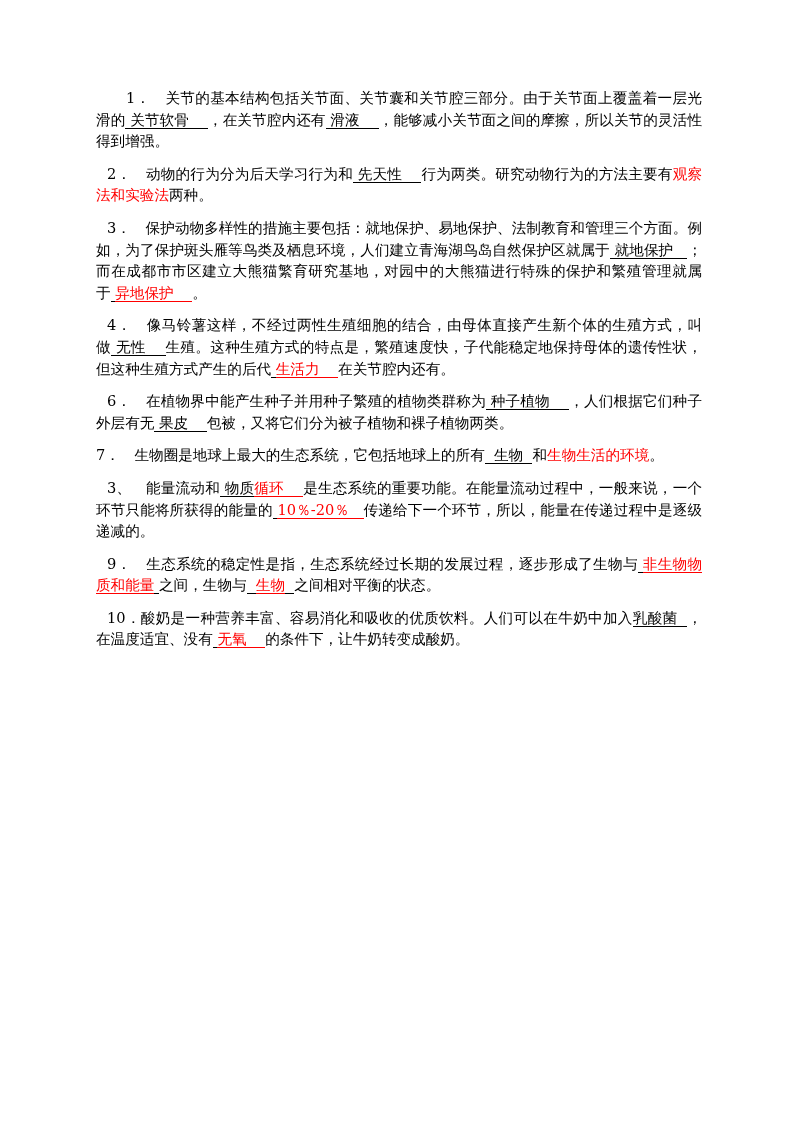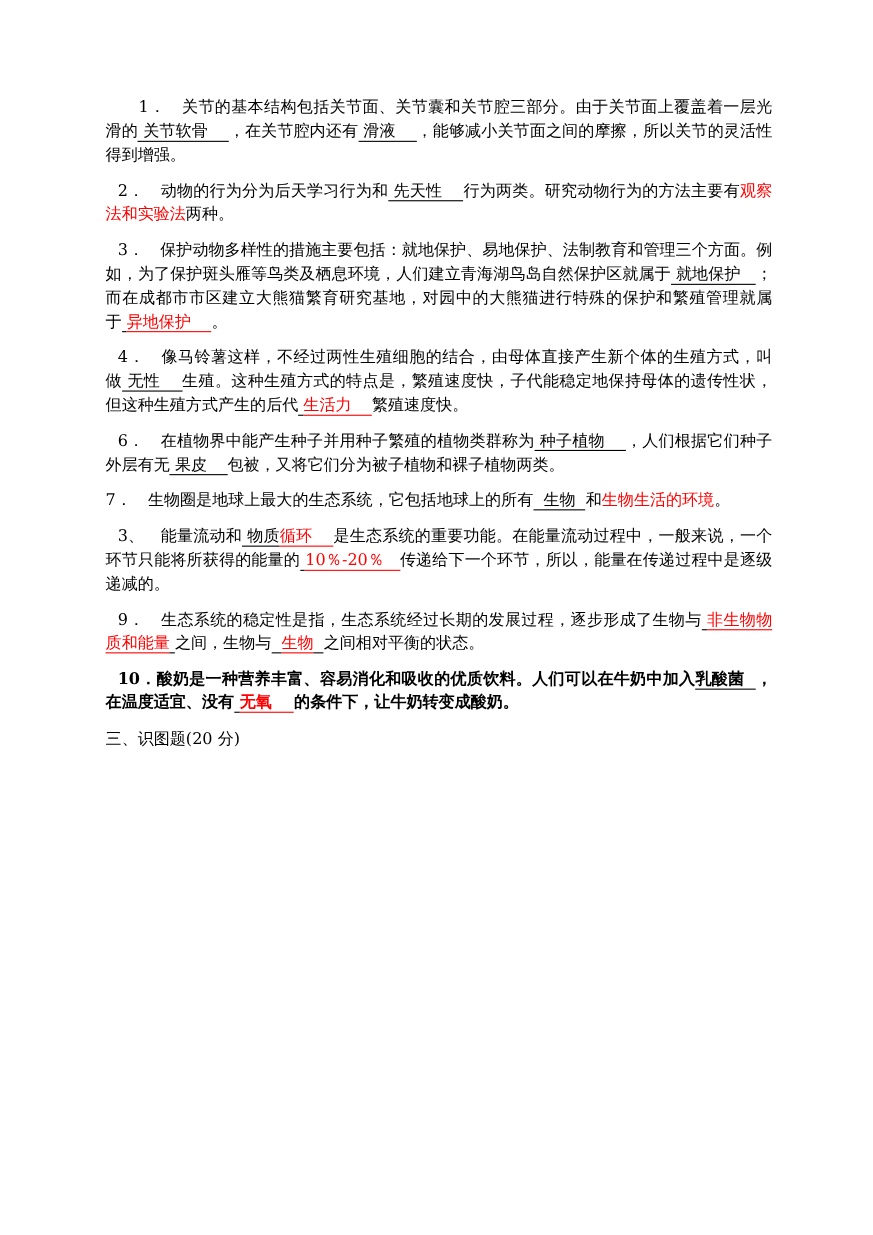--- a/index.html
+++ b/index.html
@@ -41,21 +41,20 @@
   }
 </style>
 </head>
 <body style="background: rgb(255, 255, 255); color: rgb(0, 0, 0);">
 
 <div class="page">
   <div class="content">
       <p class="para" style="text-indent: 30px;"><span class="run">1．　关节的基本结构包括关节面、关节囊和关节腔三部分。由于关节面上覆盖着一层光滑的</span><span class="run blank">&nbsp;关节软骨&nbsp;&nbsp;&nbsp;&nbsp;</span><span class="run">，在关节腔内还有</span><span class="run blank">&nbsp;滑液&nbsp;&nbsp;&nbsp;&nbsp;</span><span class="run">，能够减小关节面之间的摩擦，所以关节的灵活性得到增强。</span></p>
       <p class="para" style="text-indent: 11px;"><span class="run">2．　动物的行为分为后天学习行为和</span><span class="run blank">&nbsp;先天性&nbsp;&nbsp;&nbsp;&nbsp;</span><span class="run">行为两类。研究动物行为的方法主要有</span><span class="run red">观察法和实验法</span><span class="run">两种。</span></p>
       <p class="para" style="text-indent: 11px;"><span class="run">3．　保护动物多样性的措施主要包括：就地保护、易地保护、法制教育和管理三个方面。例如，为了保护斑头雁等鸟类及栖息环境，人们建立青海湖鸟岛自然保护区就属于</span><span class="run blank">&nbsp;就地保护&nbsp;&nbsp;&nbsp;</span><span class="run">；而在成都市市区建立大熊猫繁育研究基地，对园中的大熊猫进行特殊的保护和繁殖管理就属于</span><span class="run blank">&nbsp;</span><span class="run red blank">异地保护&nbsp;&nbsp;&nbsp;&nbsp;</span><span class="run">。</span></p>
-      <p class="para" style="text-indent: 11px;"><span class="run">4．　像马铃薯这样，不经过两性生殖细胞的结合，由母体直接产生新个体的生殖方式，叫做</span><span class="run blank">&nbsp;无性&nbsp;&nbsp;&nbsp;&nbsp;</span><span class="run">生殖。这种生殖方式的特点是，繁殖速度快，子代能稳定地保持母体的遗传性状，但这种生殖方式产生的后代</span><span class="run blank">&nbsp;</span><span class="run red blank">生活力&nbsp;&nbsp;&nbsp;&nbsp;</span><span class="run">繁殖速度快。</span></p>
+      <p class="para" style="text-indent: 11px;"><span class="run">4．　像马铃薯这样，不经过两性生殖细胞的结合，由母体直接产生新个体的生殖方式，叫做</span><span class="run blank">&nbsp;无性&nbsp;&nbsp;&nbsp;&nbsp;</span><span class="run">生殖。这种生殖方式的特点是，繁殖速度快，子代能稳定地保持母体的遗传性状，但这种生殖方式产生的后代</span><span class="run blank">&nbsp;</span><span class="run red blank">生活力&nbsp;&nbsp;&nbsp;&nbsp;</span><span class="run">在关节腔内还有。</span></p>
       <p class="para" style="text-indent: 11px;"><span class="run">6．　在植物界中能产生种子并用种子繁殖的植物类群称为</span><span class="run blank">&nbsp;种子植物&nbsp;&nbsp;&nbsp;&nbsp;</span><span class="run">，人们根据它们种子外层有无</span><span class="run blank">&nbsp;果皮&nbsp;&nbsp;&nbsp;&nbsp;</span><span class="run">包被，又将它们分为被子植物和裸子植物两类。</span></p>
       <p class="para" style="text-indent: 0px;"><span class="run">7．　生物圈是地球上最大的生态系统，它包括地球上的所有</span><span class="run blank">&nbsp;&nbsp;生物&nbsp;&nbsp;</span><span class="run">和</span><span class="run red">生物生活的环境</span><span class="run">。</span></p>
       <p class="para" style="text-indent: 11px;"><span class="run">3、　能量流动和</span><span class="run blank">&nbsp;物质</span><span class="run red blank">循环&nbsp;&nbsp;&nbsp;&nbsp;</span><span class="run">是生态系统的重要功能。在能量流动过程中，一般来说，一个环节只能将所获得的能量的</span><span class="run blank">&nbsp;</span><span class="run red blank">10％-20％&nbsp;&nbsp;&nbsp;</span><span class="run">传递给下一个环节，所以，能量在传递过程中是逐级递减的。</span></p>
       <p class="para" style="text-indent: 11px;"><span class="run">9．　生态系统的稳定性是指，生态系统经过长期的发展过程，逐步形成了生物与</span><span class="run blank">&nbsp;</span><span class="run red blank">非生物物质和能量</span><span class="run blank">&nbsp;</span><span class="run">之间，生物与</span><span class="run blank">&nbsp;&nbsp;</span><span class="run red blank">生物</span><span class="run blank">&nbsp;&nbsp;</span><span class="run">之间相对平衡的状态。</span></p>
-      <p class="para" style="text-indent: 11px; font-weight: bold;"><span class="run">10．酸奶是一种营养丰富、容易消化和吸收的优质饮料。人们可以在牛奶中加入</span><span class="run blank">乳酸菌&nbsp;&nbsp;</span><span class="run">，在温度适宜、没有</span><span class="run blank">&nbsp;</span><span class="run red blank">无氧&nbsp;&nbsp;&nbsp;&nbsp;</span><span class="run">的条件下，让牛奶转变成酸奶。</span></p>
-      <p class="para" style="text-indent: 0px;"><span class="run">三、识图题(20 分)</span></p>
+      <p class="para" style="text-indent: 11px;"><span class="run">10．酸奶是一种营养丰富、容易消化和吸收的优质饮料。人们可以在牛奶中加入</span><span class="run blank">乳酸菌&nbsp;&nbsp;</span><span class="run">，在温度适宜、没有</span><span class="run blank">&nbsp;</span><span class="run red blank">无氧&nbsp;&nbsp;&nbsp;&nbsp;</span><span class="run">的条件下，让牛奶转变成酸奶。</span></p>
     </div>
 </div>
 
 </body></html>

